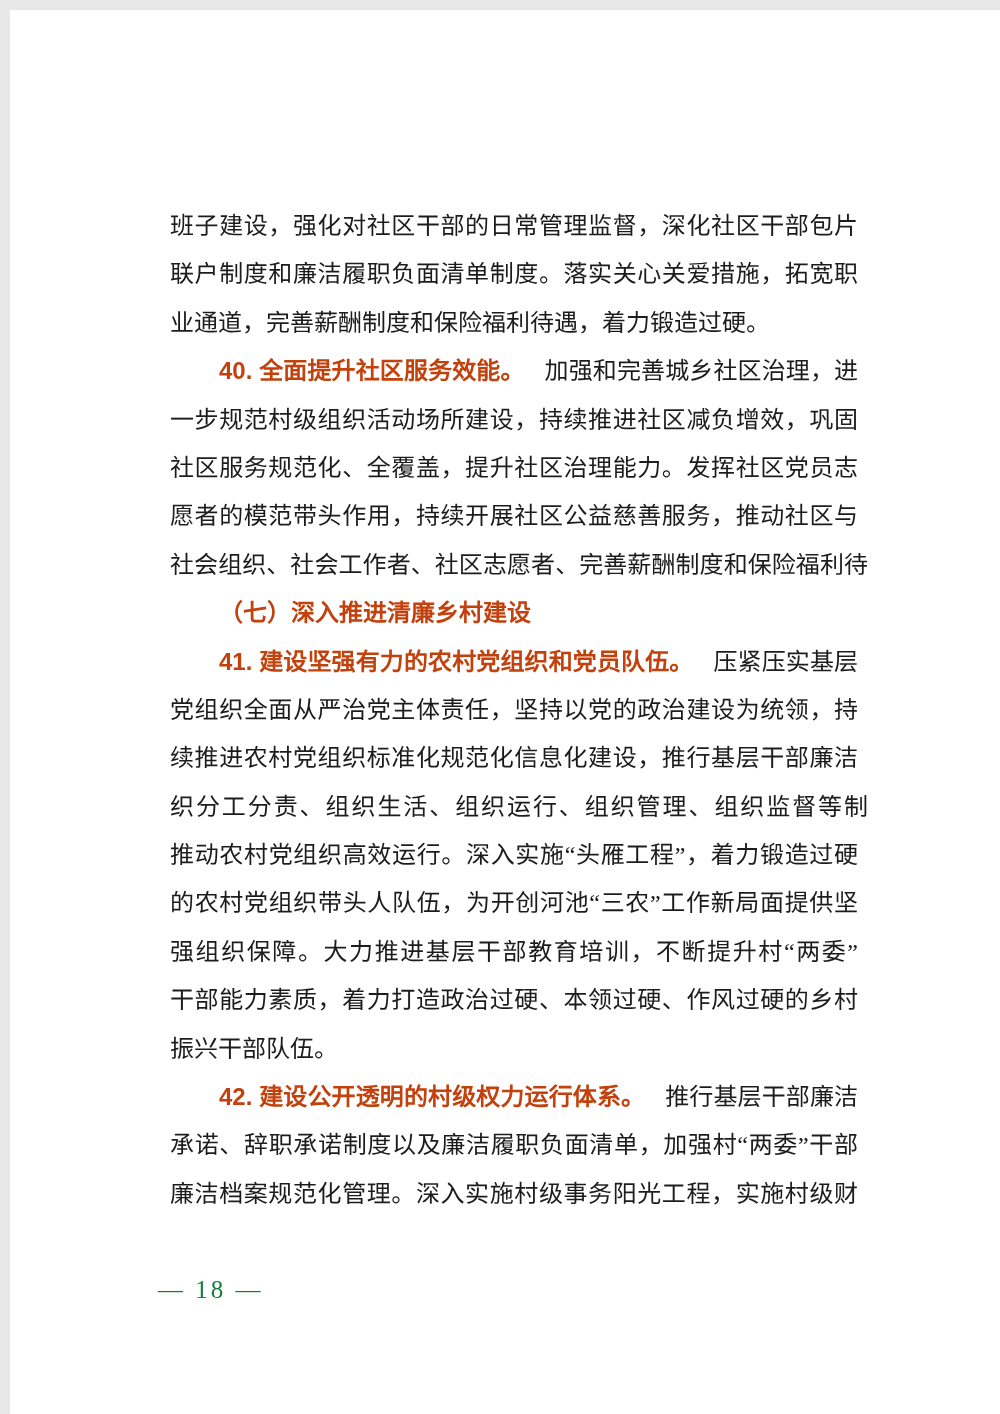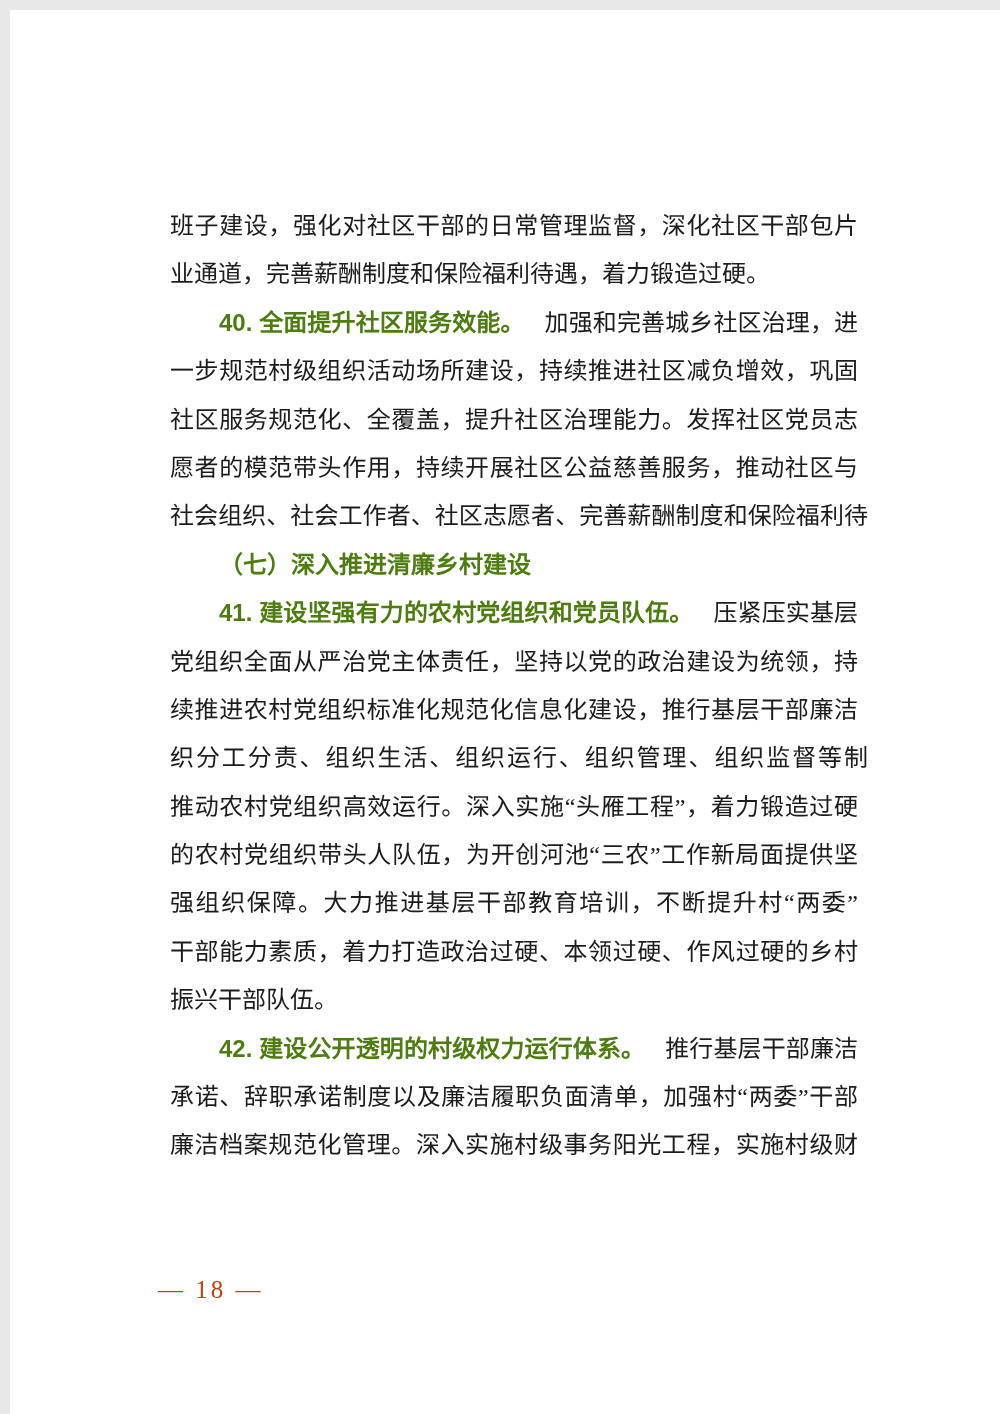--- a/index.html
+++ b/index.html
@@ -28,40 +28,41 @@
     text-align: justify;
     text-align-last: justify;
     overflow: hidden;
     white-space: normal;
   }
   .line.para-end { text-align-last: left; }
   .line.indent { text-indent: 49px; }
   .b {
     font-weight: 700;
     font-family: "Liberation Sans", "DejaVu Sans", sans-serif;
-    color: #4d7c0f;
+    color: #c2410c;
   }
   .page-footer {
     position: absolute;
     left: 128px; top: 1252px;
     font-size: 25px;
     line-height: 36px;
-    color: #c2410c;
+    color: #15803d;
     letter-spacing: 3px;
     text-align: left;
   }
 </style>
 </head>
 <body>
 
 <div class="page">
 
   <section class="body-text">
 
     <div class="line"><span>班子建设，强化对社区干部的日常管理监督，深化社区干部包片</span></div>
+    <div class="line"><span>联户制度和廉洁履职负面清单制度。落实关心关爱措施，拓宽职</span></div>
     <div class="line para-end"><span>业通道，完善薪酬制度和保险福利待遇，着力锻造过硬。</span></div>
 
     <div class="line indent"><span class="b">40. 全面提升社区服务效能。</span><span>加强和完善城乡社区治理，进</span></div>
     <div class="line"><span>一步规范村级组织活动场所建设，持续推进社区减负增效，巩固</span></div>
     <div class="line"><span>社区服务规范化、全覆盖，提升社区治理能力。发挥社区党员志</span></div>
     <div class="line"><span>愿者的模范带头作用，持续开展社区公益慈善服务，推动社区与</span></div>
     <div class="line"><span>社会组织、社会工作者、社区志愿者、完善薪酬制度和保险福利待遇。</span></div>
 
     <div class="line indent para-end"><span class="b">（七）深入推进清廉乡村建设</span></div>
 

